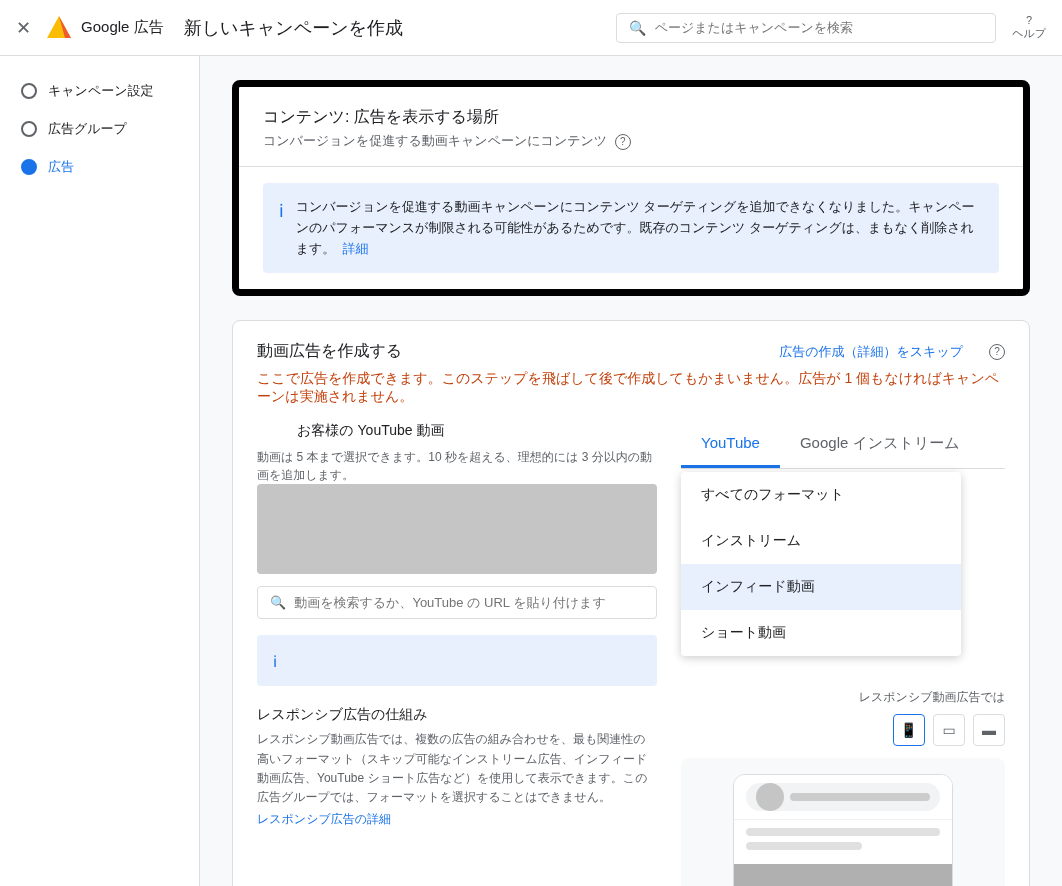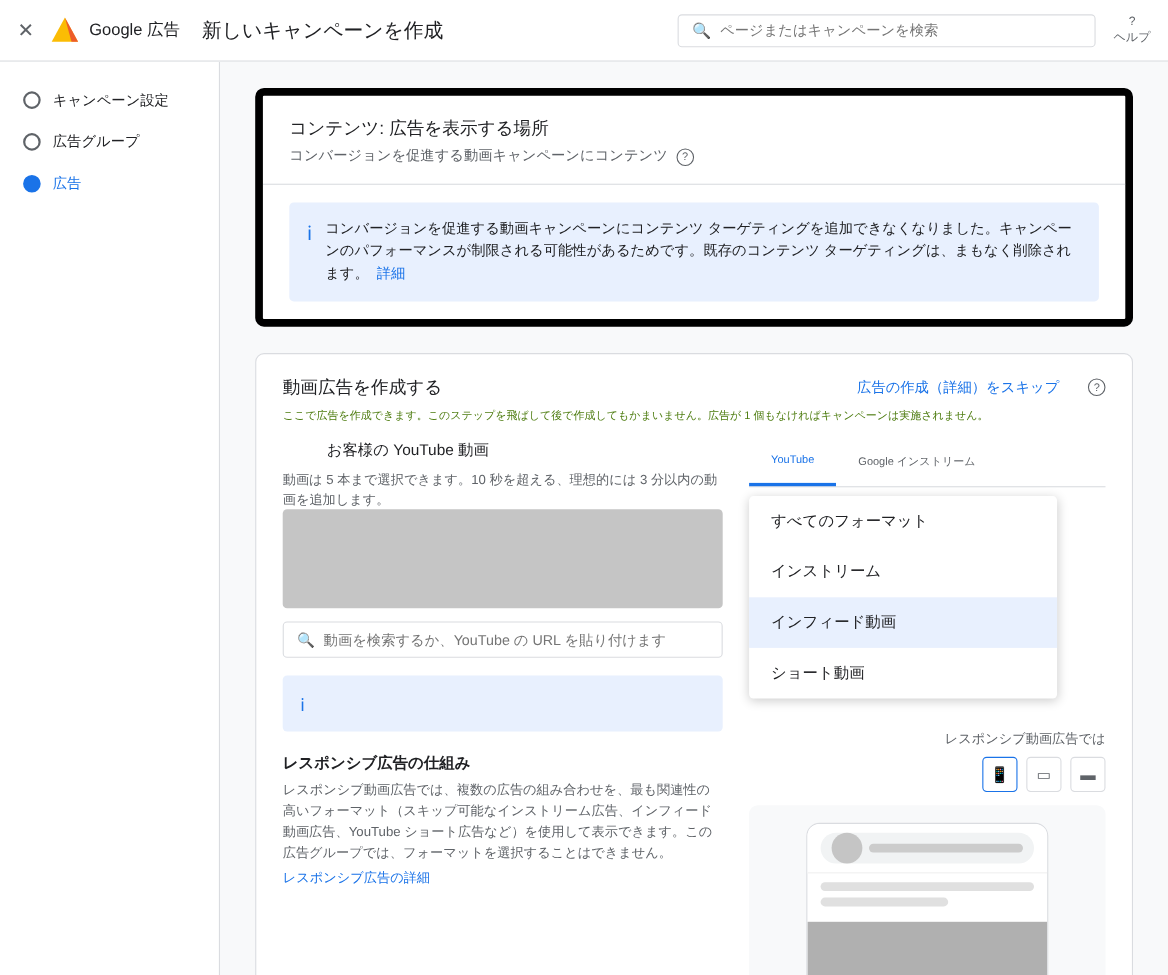--- a/index.html
+++ b/index.html
@@ -212,22 +212,22 @@
       font-weight: 500;
     }
     .skip-link {
       color: #1a73e8;
       cursor: pointer;
       font-size: 13px;
       text-decoration: none;
     }
     .ad-section-desc {
       padding: 0 24px 16px;
-      font-size: 10px;
-      color: #4d7c0f;
+      font-size: 14px;
+      color: #c2410c;
     }
 
     
     .ad-content {
       display: flex;
       padding: 0 24px 24px;
       gap: 24px;
     }
     .ad-left {
       flex: 0 0 400px;
@@ -296,21 +296,21 @@
     }
     .info-box-link {
       color: #1a73e8;
       text-decoration: none;
       cursor: pointer;
     }
 
     
     .responsive-title {
       font-size: 14px;
-      font-weight: 700;
+      font-weight: 400;
       margin-bottom: 6px;
     }
     .responsive-desc {
       font-size: 12px;
       color: #5f6368;
       line-height: 1.6;
       margin-bottom: 4px;
     }
     .responsive-link {
       color: #1a73e8;
@@ -320,21 +320,21 @@
     }
 
     
     .tabs {
       display: flex;
       border-bottom: 1px solid #dadce0;
       margin-bottom: 0;
     }
     .tab {
       padding: 12px 20px;
-      font-size: 10px;
+      font-size: 15px;
       cursor: pointer;
       color: #5f6368;
       border-bottom: 3px solid transparent;
       font-weight: 500;
     }
     .tab.active {
       color: #1a73e8;
       border-bottom-color: #1a73e8;
     }
 

